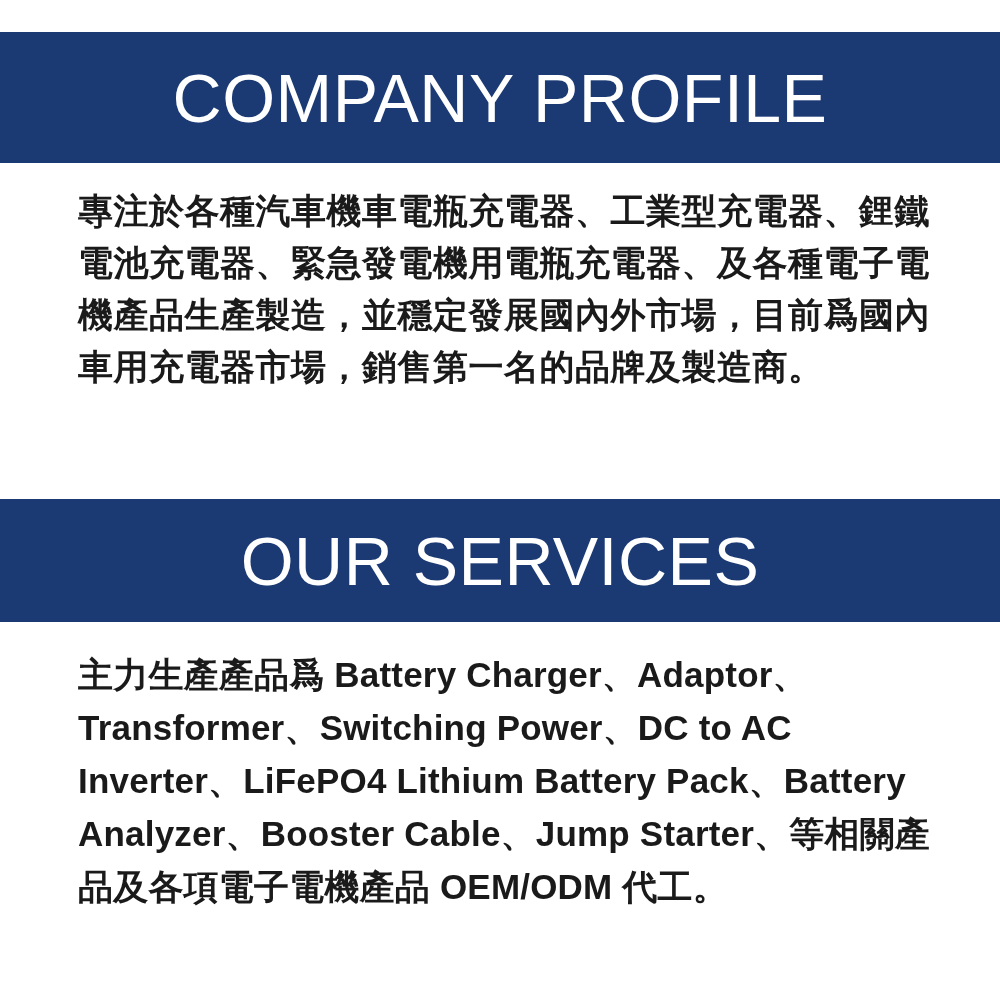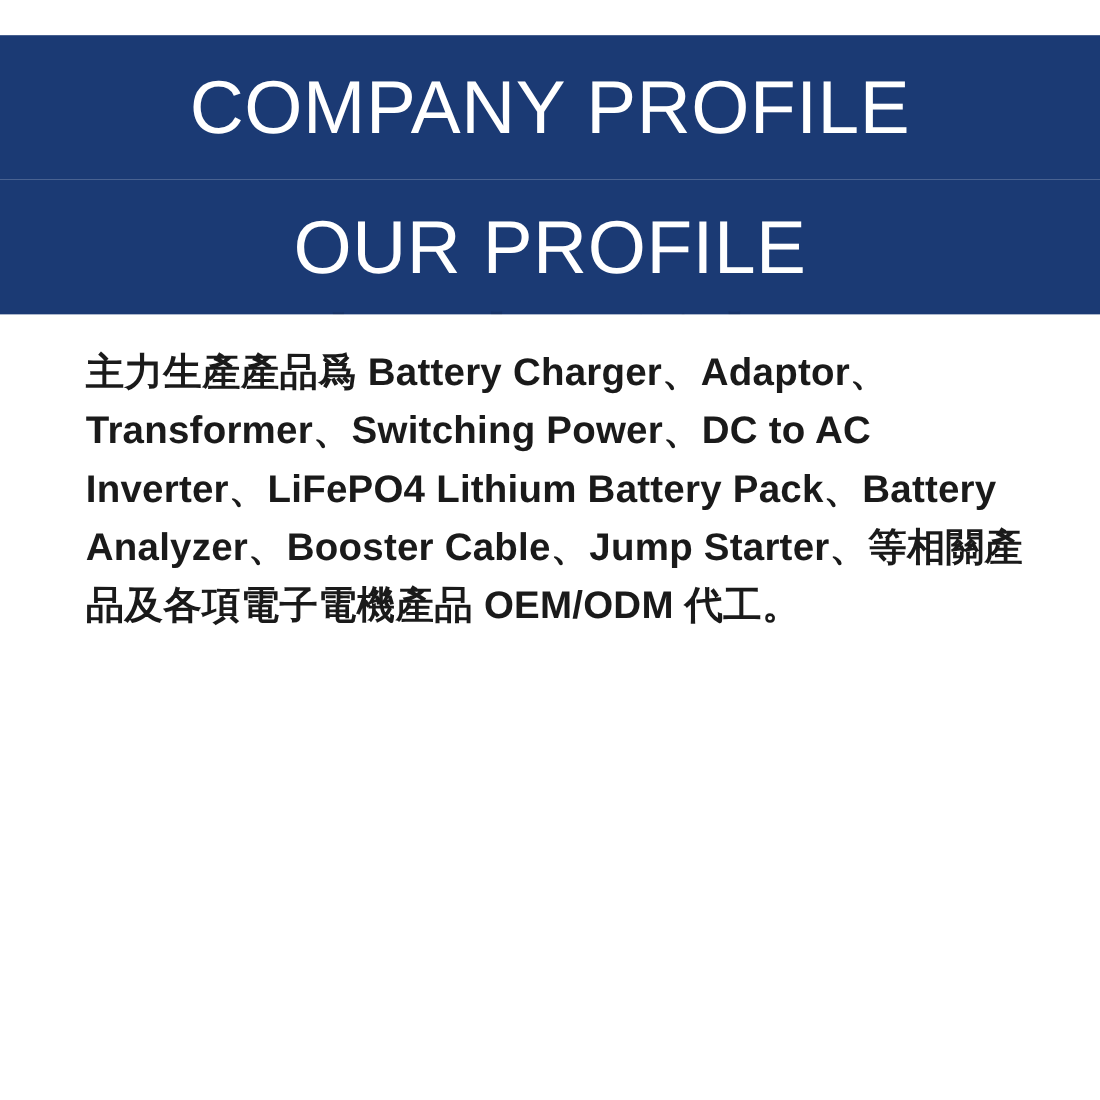--- a/index.html
+++ b/index.html
@@ -108,23 +108,26 @@
 <body>
 
 <div class="page">
 
   <div class="top-gap"></div>
 
   <div class="banner" id="company-banner">
     <div class="banner-title">COMPANY PROFILE</div>
   </div>
 
+  <div class="body-block" id="company-body">
+    <div class="body-text">專注於各種汽車機車電瓶充電器、工業型充電器、鋰鐵電池充電器、緊急發電機用電瓶充電器、及各種電子電機產品生產製造，並穩定發展國內外市場，目前爲國內車用充電器市場，銷售第一名的品牌及製造商。</div>
+  </div>
 
   <div class="banner" id="services-banner">
-    <div class="banner-title">OUR PROFILE</div>
+    <div class="banner-title">OUR SERVICES</div>
   </div>
 
   <div class="body-block" id="services-body">
     <div class="body-text">主力生產產品爲 Battery Charger、Adaptor、Transformer、Switching Power、DC to AC Inverter、LiFePO4 Lithium Battery Pack、Battery Analyzer、Booster Cable、Jump Starter、等相關產品及各項電子電機產品 OEM/ODM 代工。</div>
   </div>
 
   <div class="watermark">極速電池</div>
 
 </div>
 

